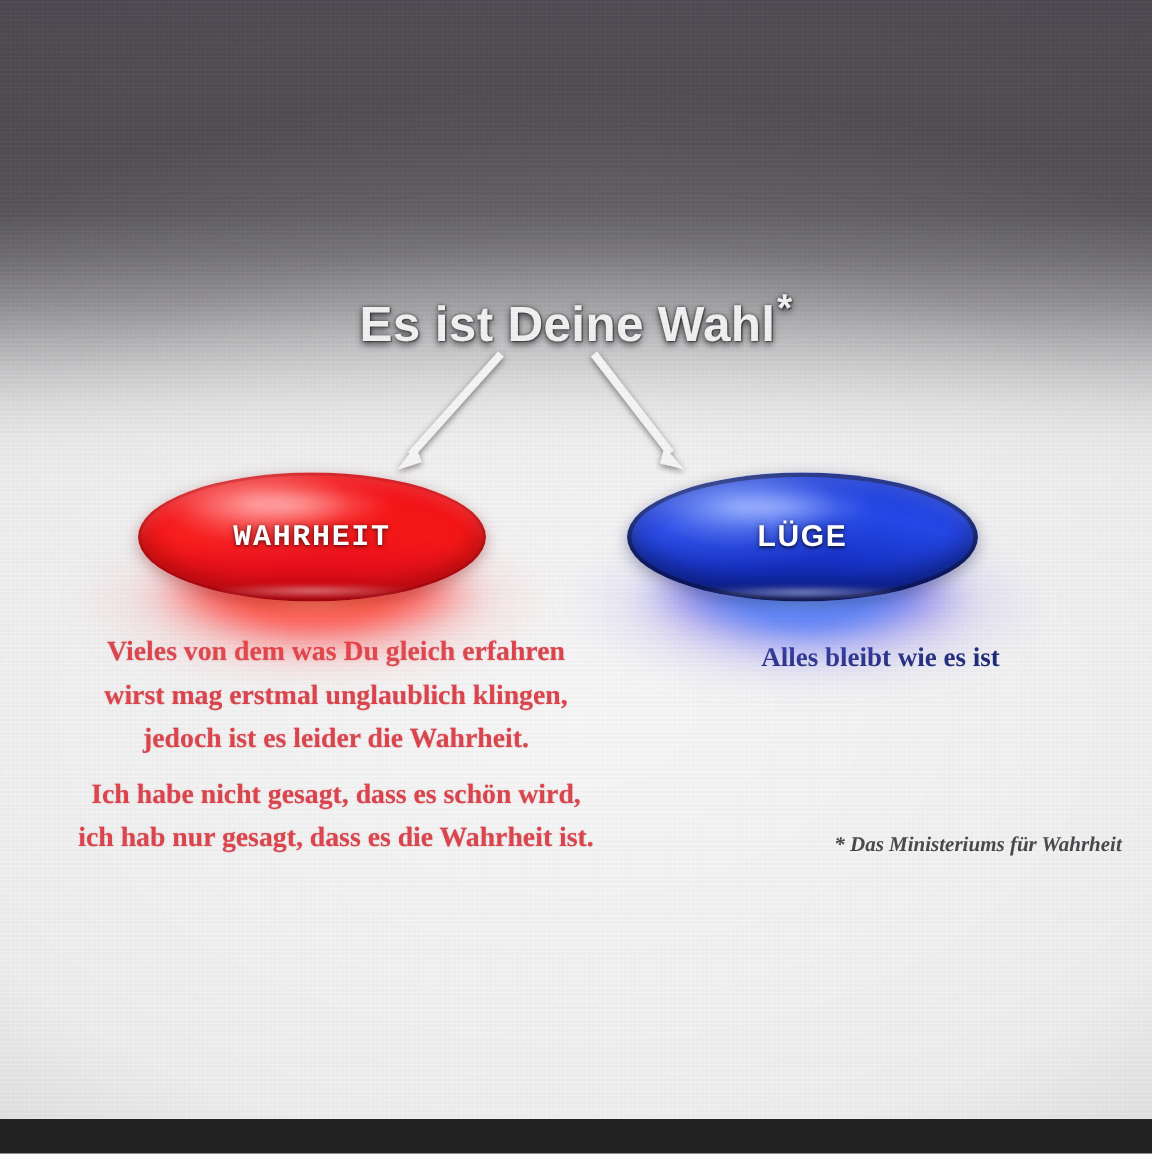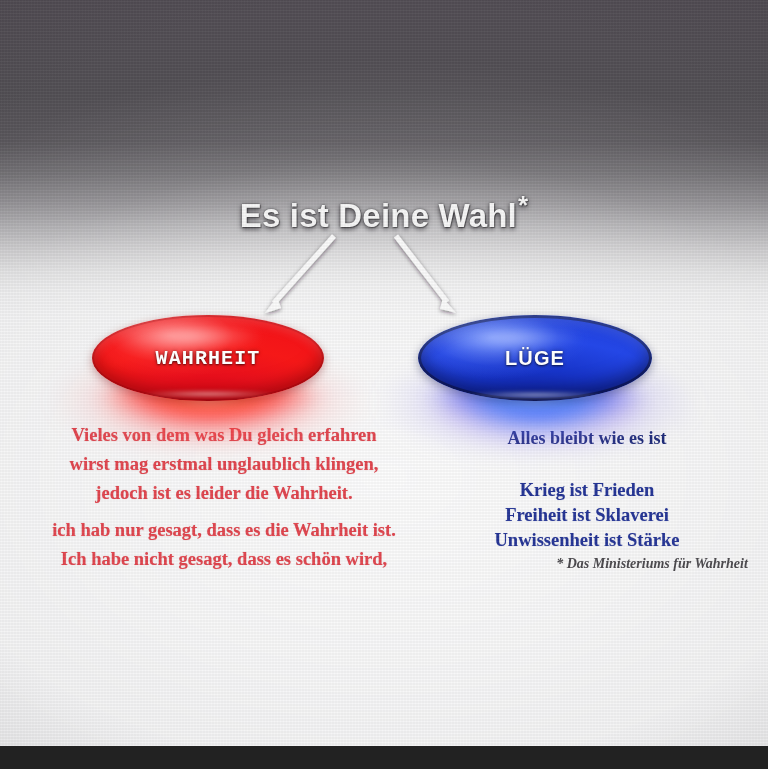--- a/index.html
+++ b/index.html
@@ -320,32 +320,27 @@
   <div class="glow" id="glow-red-core"></div>
   <div class="glow" id="glow-blue-core"></div>
 
   <div class="txt-block" id="red-text-1">
     <span class="line">Vieles von dem was Du gleich erfahren</span>
     <span class="line">wirst mag erstmal unglaublich klingen,</span>
     <span class="line">jedoch ist es leider die Wahrheit.</span>
   </div>
 
   <div class="txt-block" id="red-text-2">
+    <span class="line">Ich habe nicht gesagt, dass es schön wird,</span>
     <span class="line">ich hab nur gesagt, dass es die Wahrheit ist.</span>
-    <span class="line">Ich habe nicht gesagt, dass es schön wird,</span>
   </div>
 
   <div class="txt-block" id="blue-text-1">
     <span class="line">Alles bleibt wie es ist</span>
   </div>
 
-  <div class="txt-block" id="blue-text-2">
-    <span class="line">Krieg ist Frieden</span>
-    <span class="line">Freiheit ist Sklaverei</span>
-    <span class="line">Unwissenheit ist Stärke</span>
-  </div>
 
   <div class="txt-block" id="footnote">
     <span class="line">* Das Ministeriums für Wahrheit</span>
   </div>
 
   <div class="bg-grain"></div>
 </div>
 
 </body></html>

